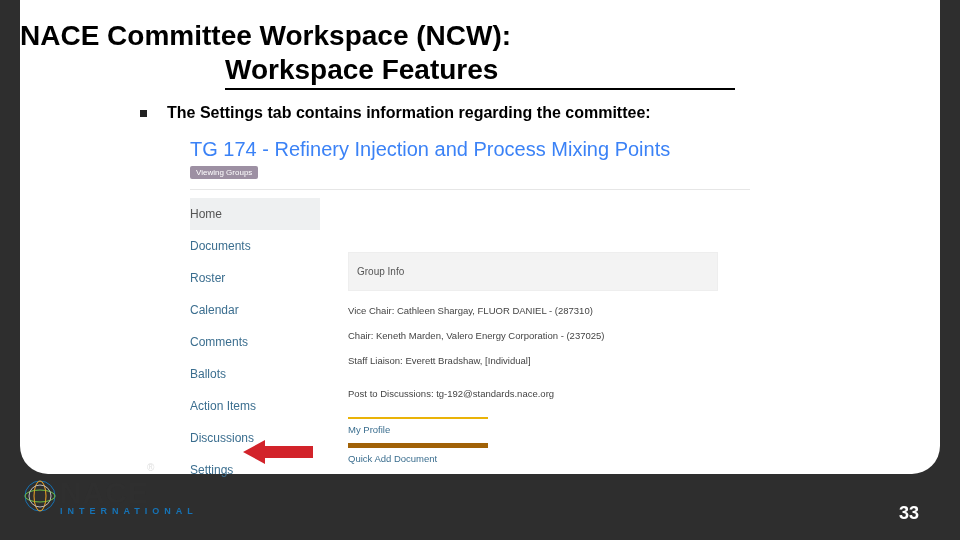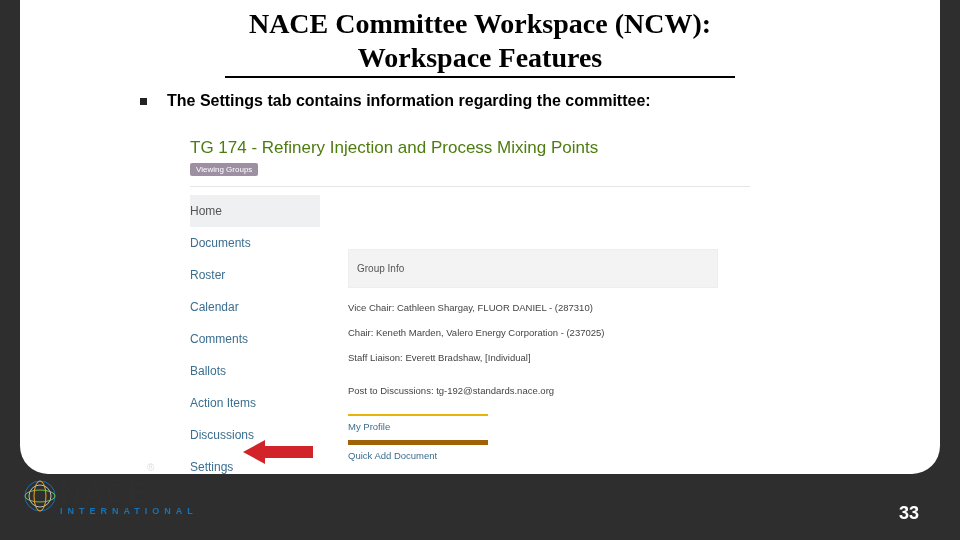--- a/index.html
+++ b/index.html
@@ -14,23 +14,21 @@
   .content-frame {
     position: absolute;
     left: 20px;
     top: 0;
     width: 920px;
     height: 474px;
     background: #fff;
     border-radius: 0 0 28px 28px;
   }
   .title-block {
-    text-align: center;
-    padding-top: 8px;
-    font-family: Liberation Serif, serif;
+    padding-top: 20px;
   }
   .title-line {
     font-size: 28px;
     font-weight: 700;
     color: #000;
     line-height: 1.15;
     border-bottom: none;
   }
   .title-underline {
     width: 510px;
@@ -52,21 +50,21 @@
   }
   .screenshot-wrap {
     position: absolute;
     left: 170px;
     top: 138px;
     width: 560px;
     height: 326px;
     background:#fff;
   }
   .page-title {
-    font-size: 17px; color:#4d7c0f; font-weight:400;
+    font-size: 20px; color:#3b82f6; font-weight:400;
   }
   .badge {
     display:inline-block;
     background:#9d90a3;
     color:#fff;
     font-size:8px;
     padding:2px 6px;
     border-radius:2px;
     text-align:center;
   }

